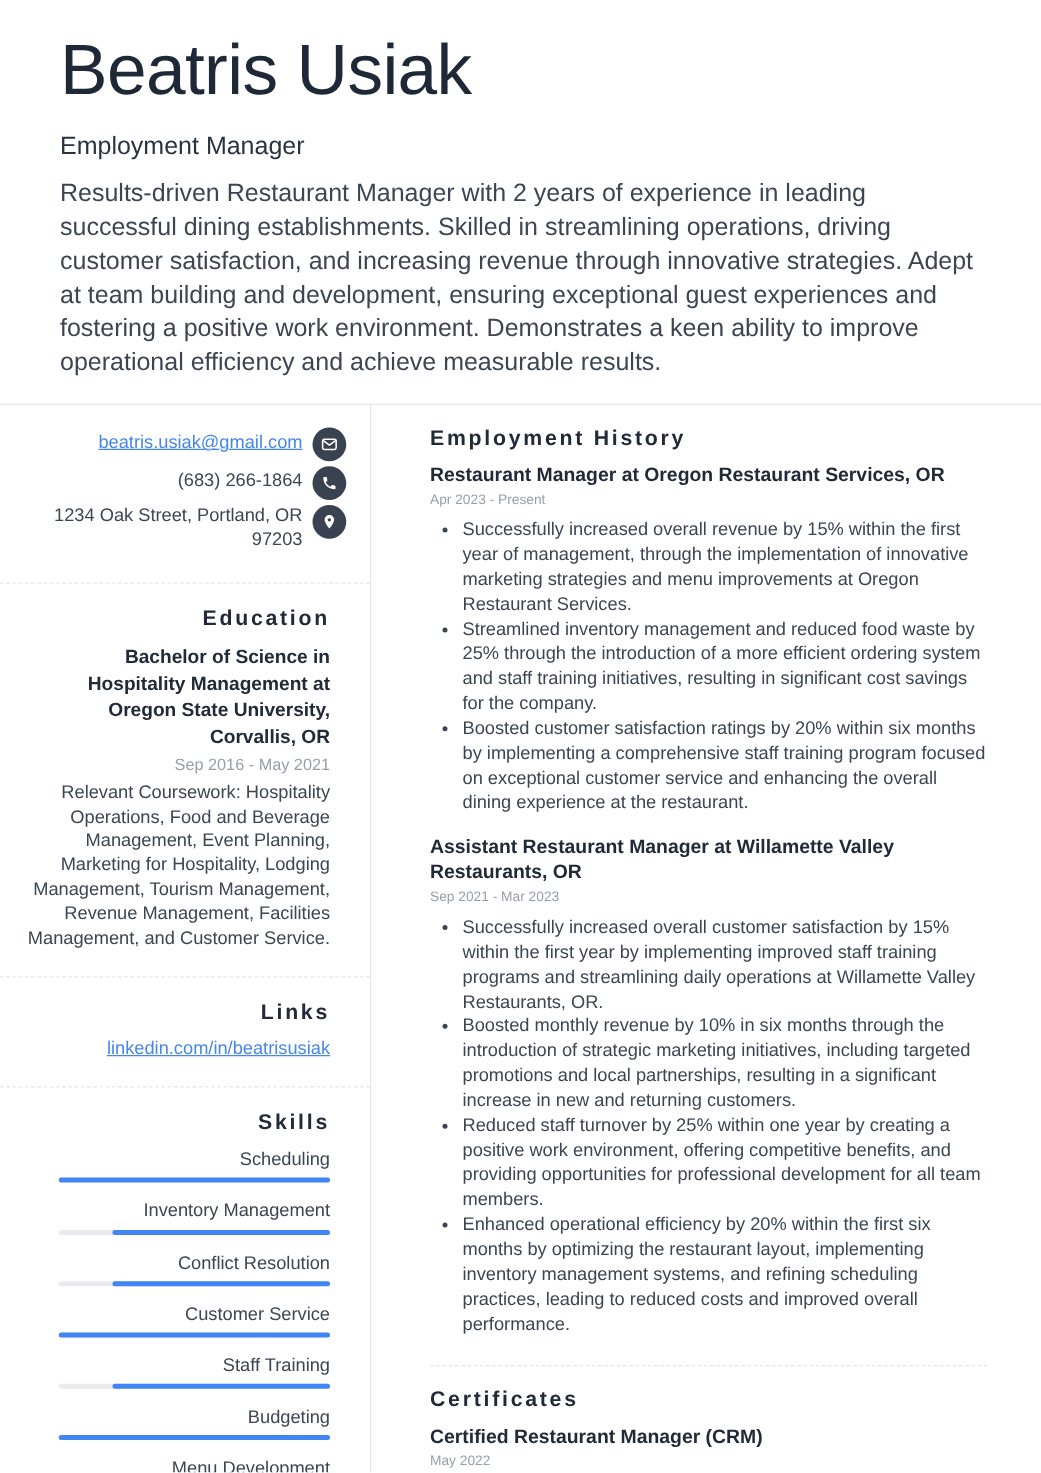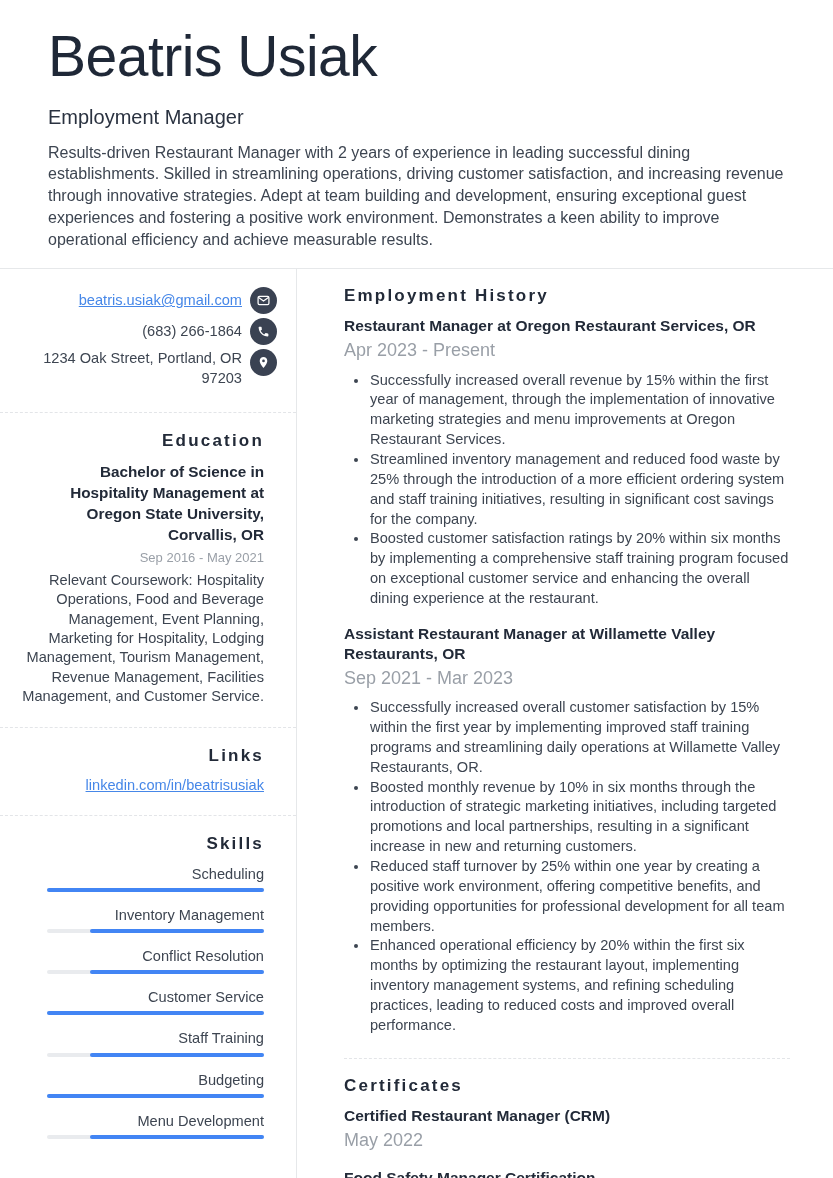--- a/index.html
+++ b/index.html
@@ -10,21 +10,21 @@
     background:#fff; overflow:hidden; color:#3d4551;
   }
   
   .header { padding:24px 48px 18px 48px; }
   .name {
     font-size:57px; font-weight:400; letter-spacing:-0.5px;
     color:#1f2837; line-height:1.15;
   }
   .job-title { font-size:20px; font-weight:400; color:#2a3240; margin-top:16px; }
   .summary {
-    margin-top:13px; font-size:16px; line-height:1.36; color:#3d4551;
+    margin-top:13px; font-size:20px; line-height:1.36; color:#3d4551;
     max-width:742px;
   }
   .top-divider { border-top:1px solid #e6e8ea; }
   
   .columns { display:flex; align-items:stretch; min-height:945px; }
   .sidebar { width:296px; flex:0 0 296px; text-align:right; }
   .main { flex:1; border-left:1px solid #e6e8ea; padding:0 43px 0 47px; }
   .side-block { padding:18px 19px 20px 20px; border-bottom:1px dashed #e3e5e8; }
   .side-block.no-border { border-bottom:none; }
   .side-pad { padding-right:32px; }
@@ -56,21 +56,21 @@
   }
   .skill-fill {
     position:absolute; right:0; top:0; height:4px; border-radius:2px;
     background:#4285f4;
   }
   
   .main-block { padding:17px 0 22px 0; border-bottom:1px dashed #e3e5e8; }
   .entry { margin-bottom:15px; }
   .entry:last-child { margin-bottom:0; }
   .entry-title { font-size:15.5px; font-weight:700; color:#222a38; line-height:1.3; margin-top:2px; }
-  .entry-date { font-size:18px; color:#999fa7; margin-top:2px; line-height:1.4; }
+  .entry-date { font-size:11px; color:#999fa7; margin-top:2px; line-height:1.4; }
   ul.bullets { margin-top:7px; padding-left:25px; list-style:disc; }
   ul.bullets li {
     font-size:14.6px; line-height:1.36; color:#3d4551; padding-left:1px;
   }
   ul.bullets li::marker { color:#3d4551; font-size:13px; }
 </style>
 </head>
 <body>
 
 <div class="page">

